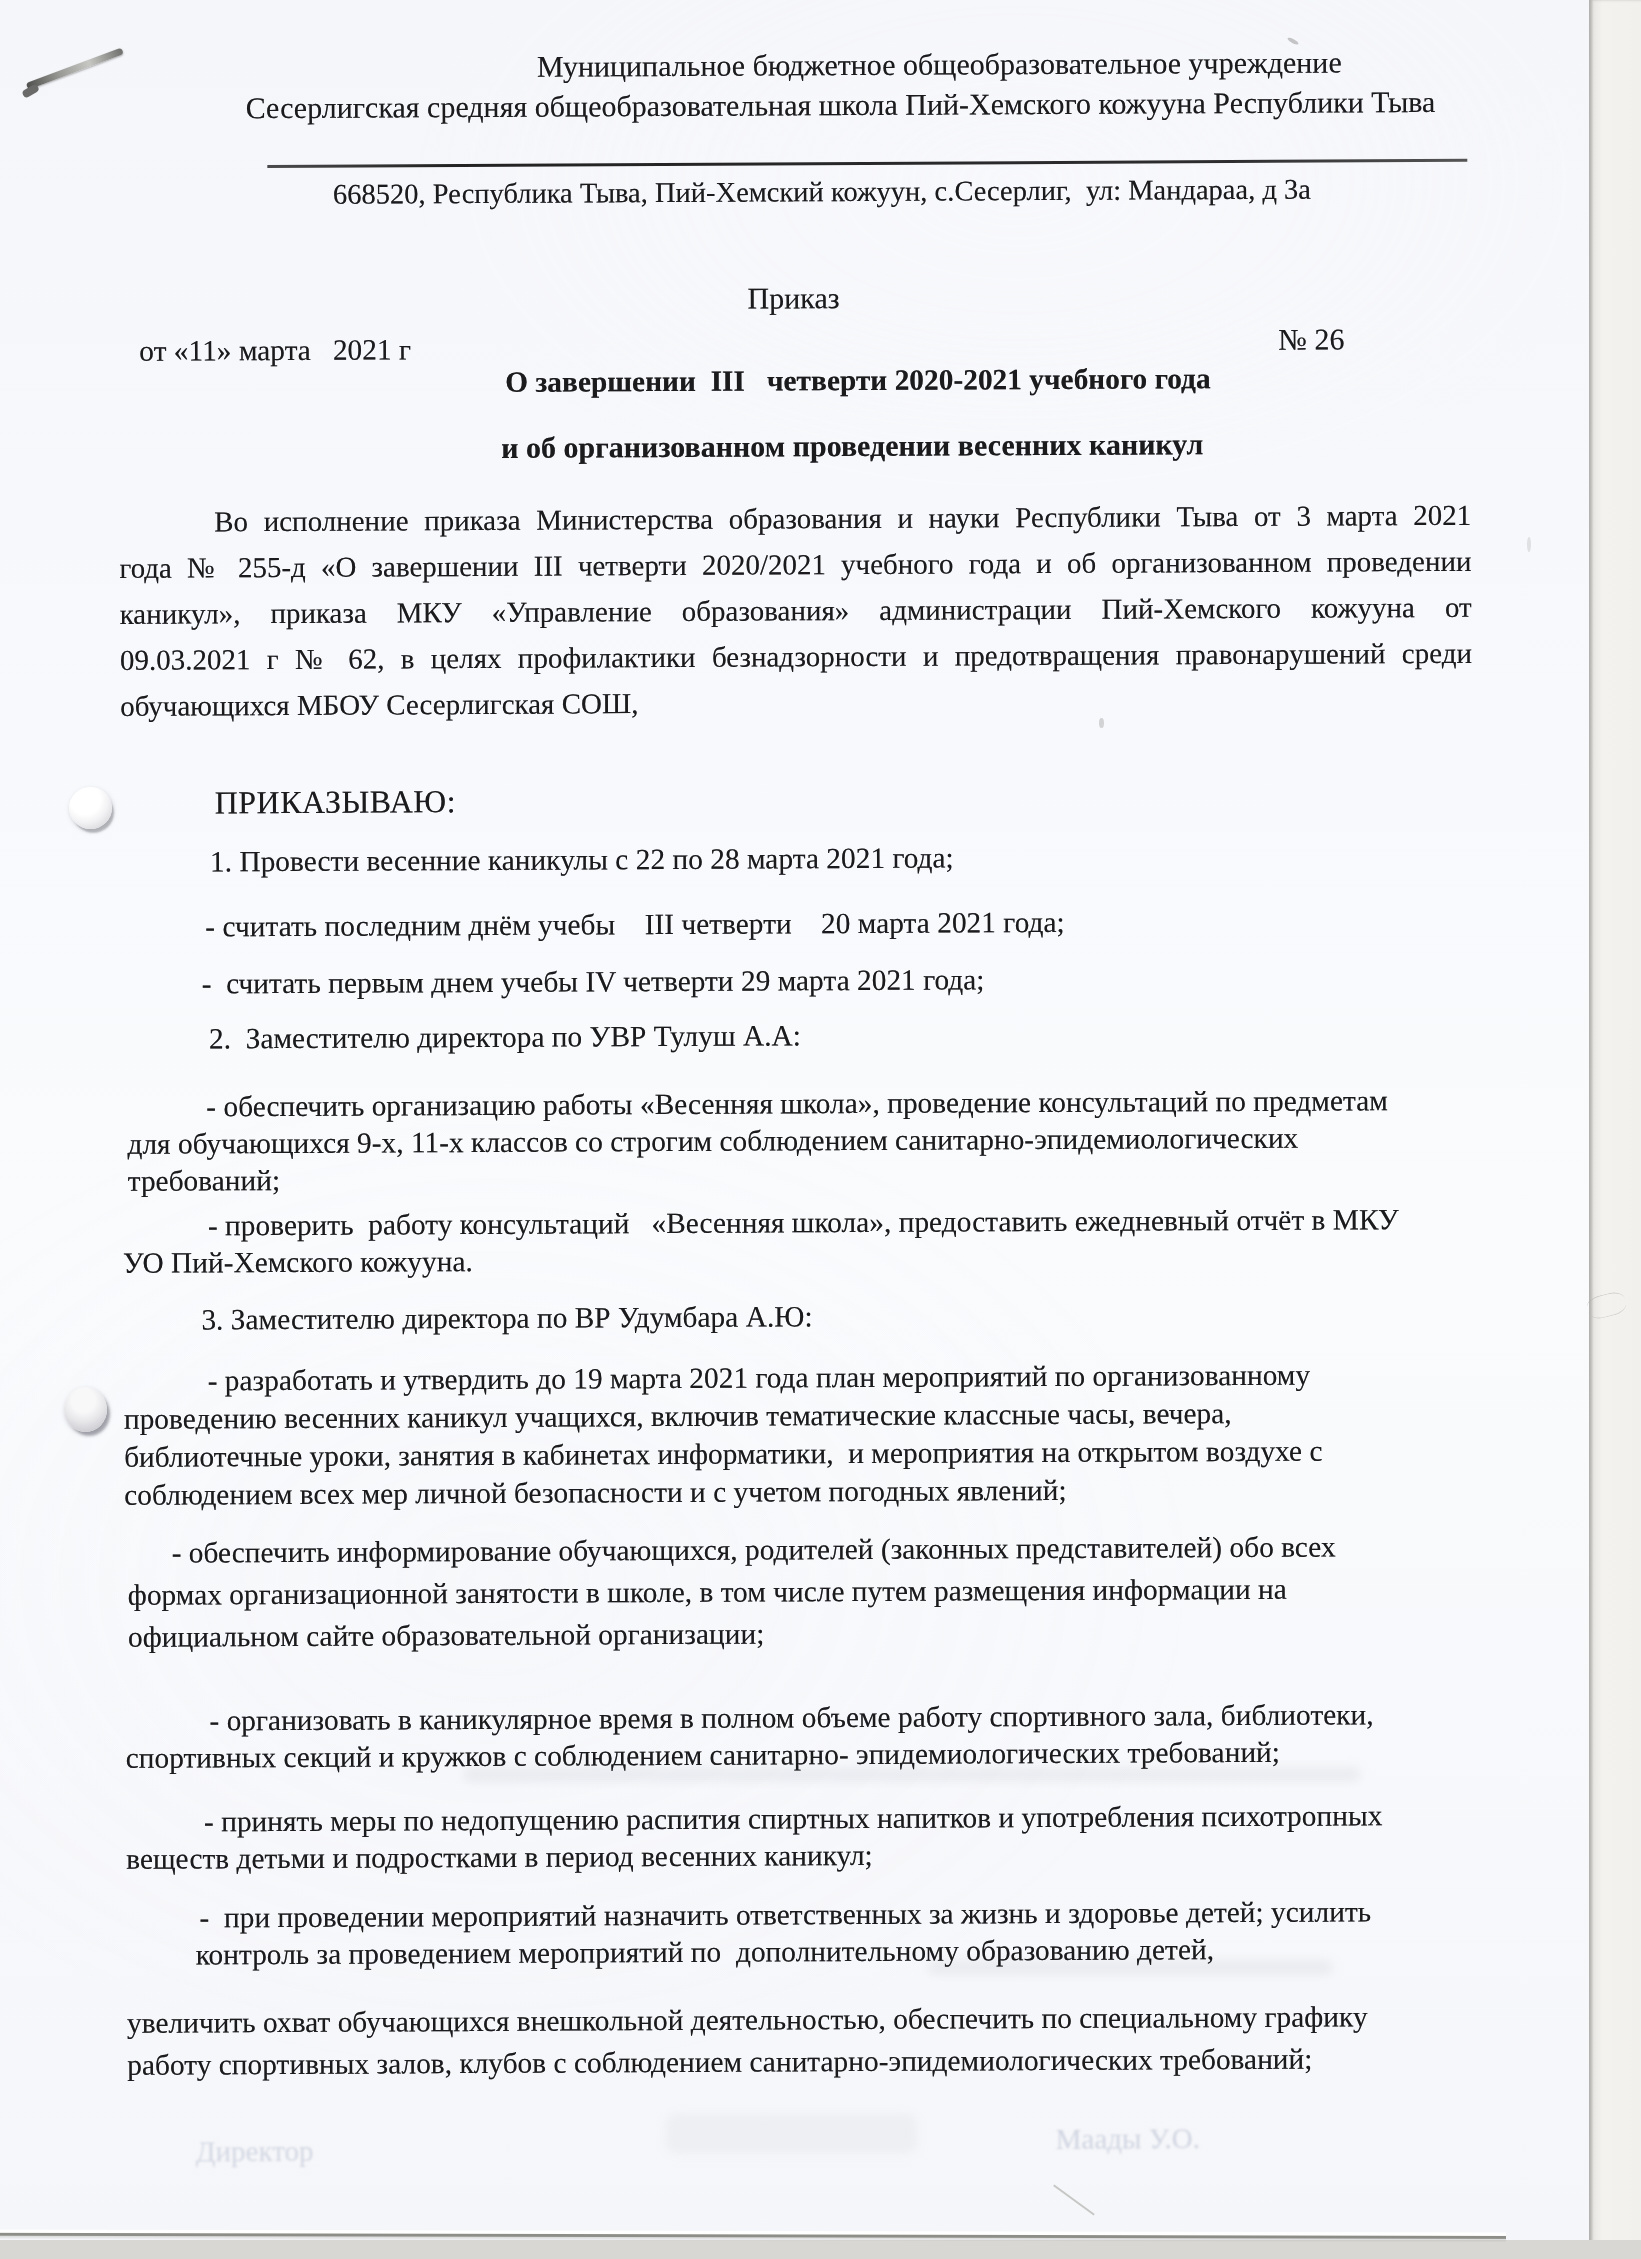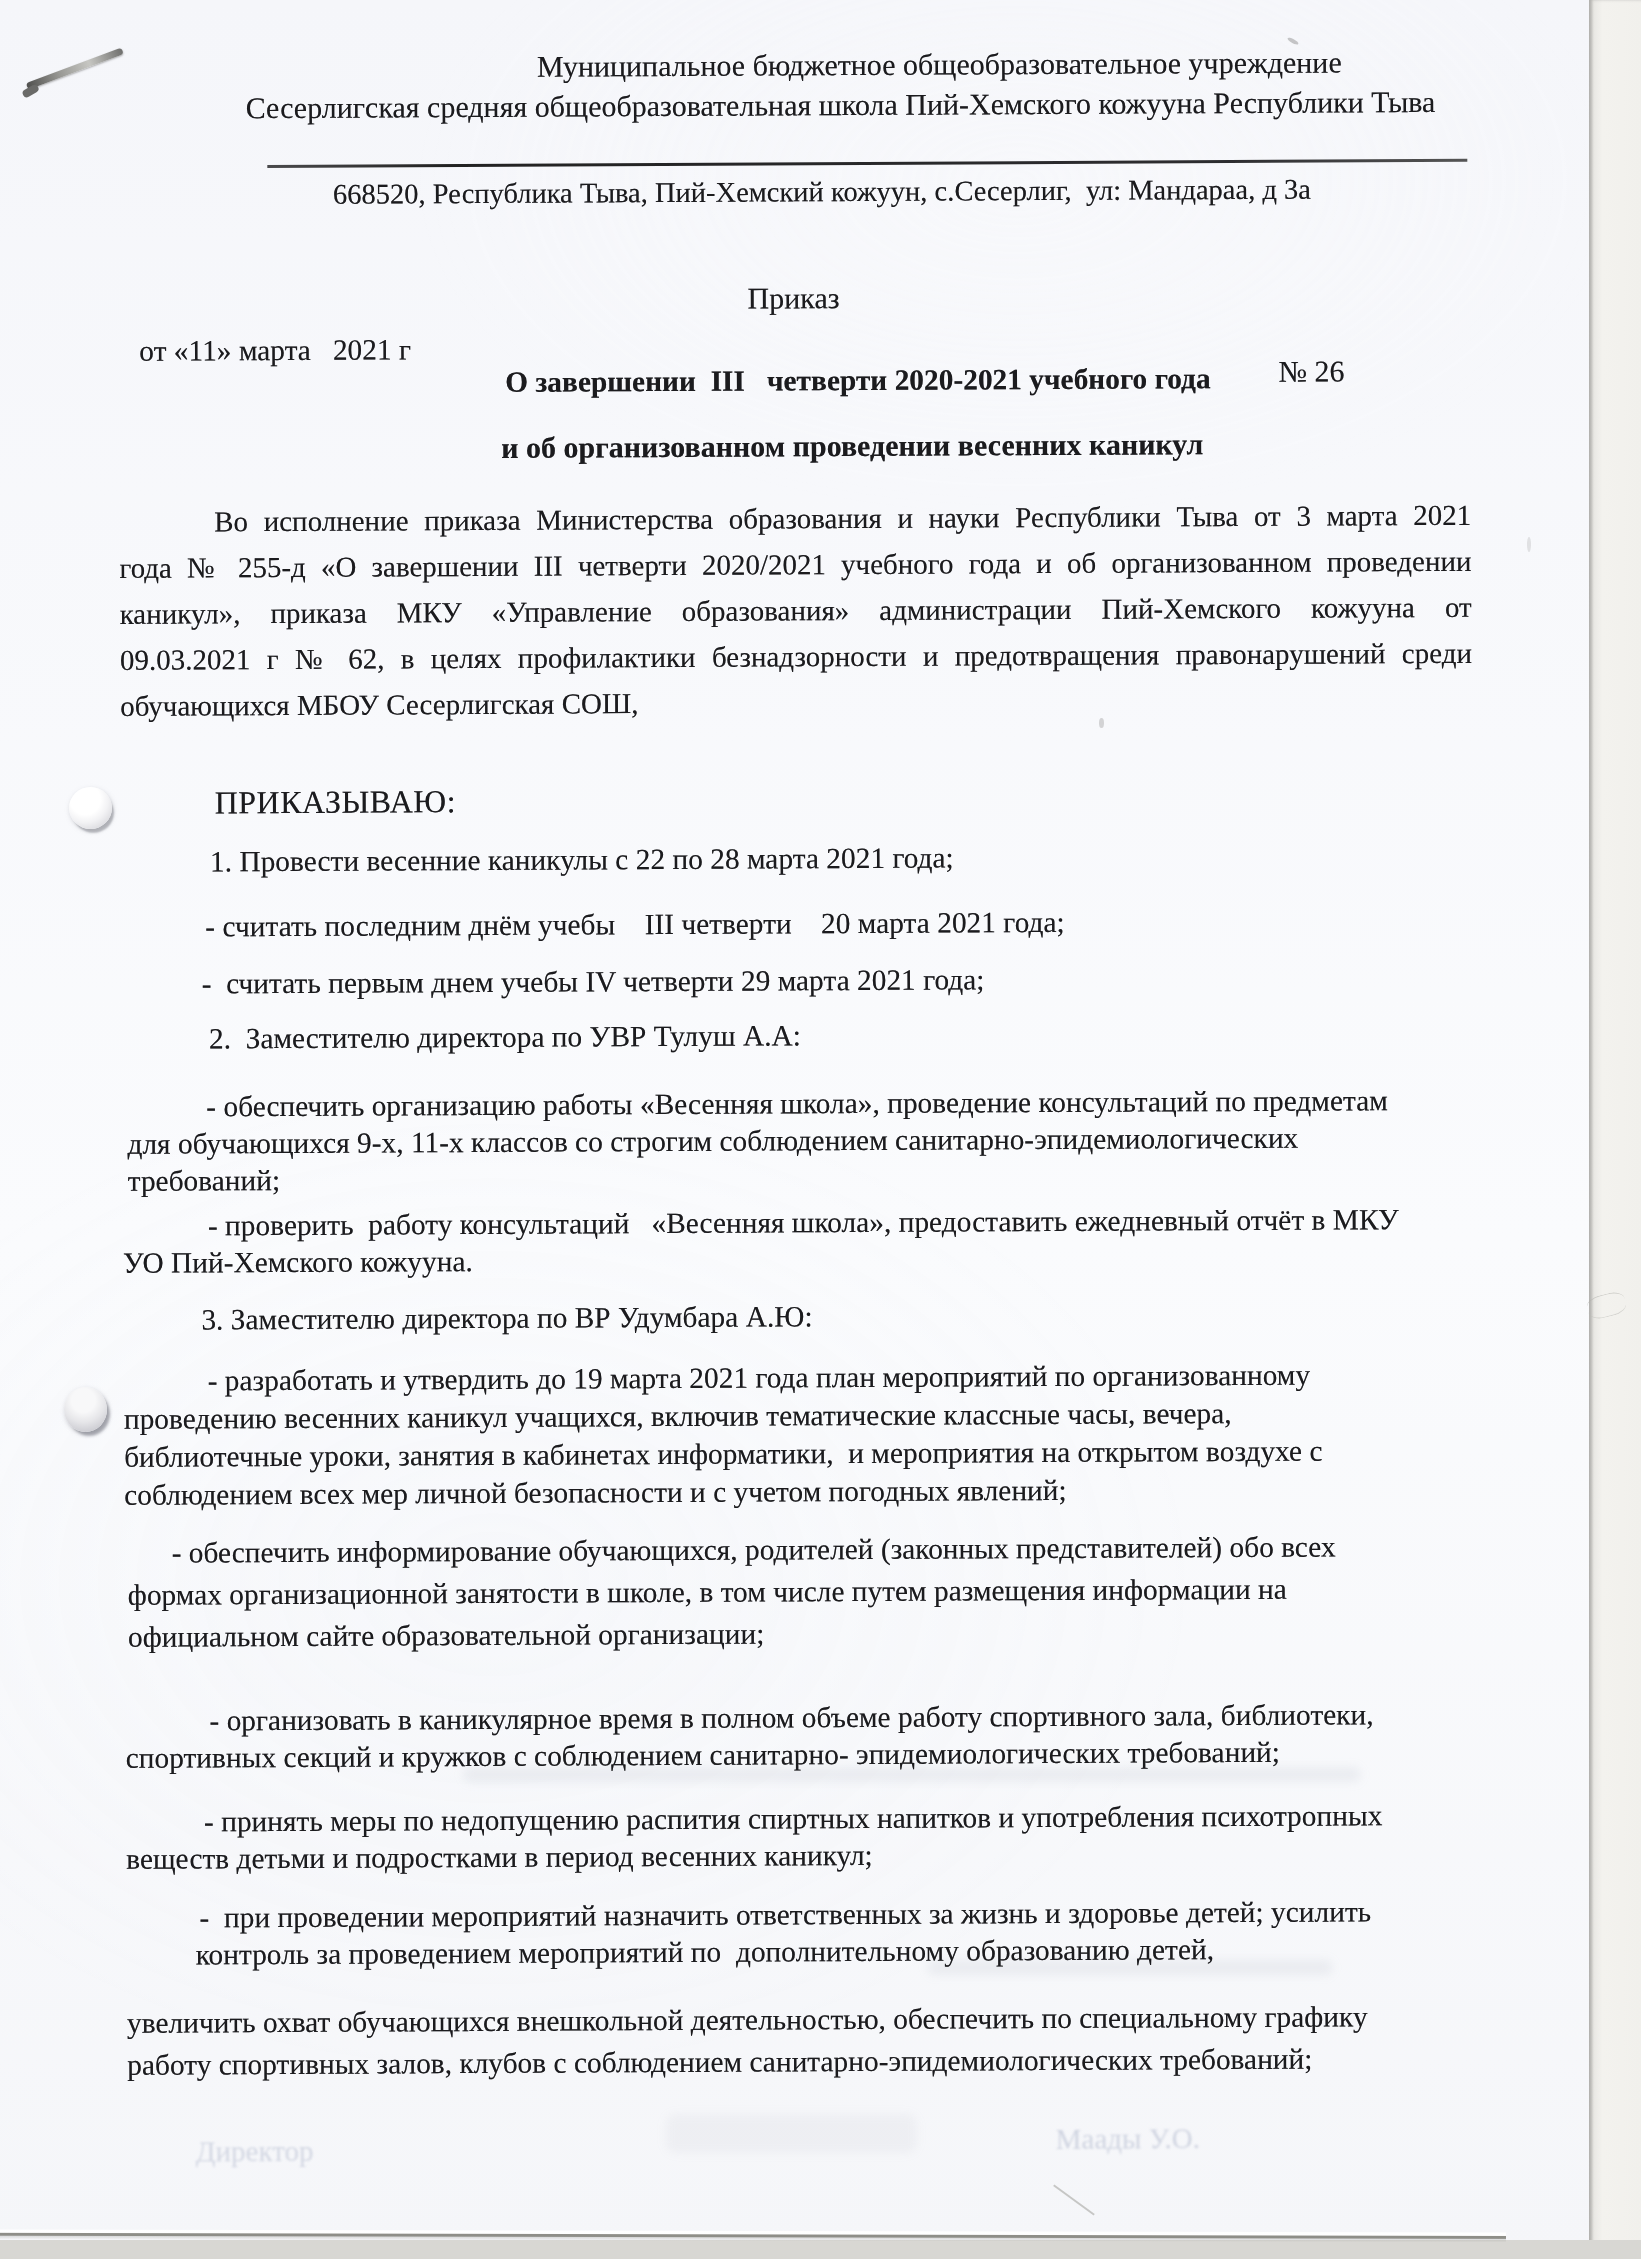--- a/index.html
+++ b/index.html
@@ -76,21 +76,21 @@
   .lines .line:first-child { margin-left:var(--fl,0px); }
 
   #hdr1     { top:52px;  left:116px; width:1361px; padding-left:147px; text-align:center; font-size:30px; }
   #hdr2     { top:92px;  left:116px; width:1361px; padding-left:48px;  text-align:center; font-size:30px; }
   #rule     { top:166px; left:271px; width:1200px; height:2.9px;
               background:linear-gradient(90deg,#4a4a4c,#222 15%,#2d2d30 80%,#555); }
   #address  { top:180px; left:116px; width:1361px; padding-left:29px; text-align:center; font-size:28.5px; white-space:pre; }
 
   #doc-type   { top:285px; left:116px; width:1361px; padding-right:46px; text-align:center; font-size:30px; }
   #date-line  { top:335px; left:142px; font-size:29.4px; white-space:pre; }
-  #doc-number { top:329px; left:1281px; font-size:30px; white-space:pre;margin-top:32px; }
+  #doc-number { top:329px; left:1281px; font-size:30px; white-space:pre; }
   #subject1   { top:368px; left:116px; width:1361px; padding-left:64px; text-align:center; font-weight:700; font-size:29.4px; white-space:pre; }
   #subject2   { top:433px; left:116px; width:1361px; padding-left:58px; text-align:center; font-weight:700; font-size:30px; white-space:pre; }
 
   #preamble { top:499px; left:121px; width:1352px; font-size:29px; line-height:46px; }
   #preamble .line { white-space:normal; text-align:justify; text-align-last:justify; }
   #preamble .line:last-child { text-align:left; text-align-last:left; }
   #preamble.lines { --fl:95px; }
 
   #resolution { top:785px; left:215px; font-size:32px; letter-spacing:0.5px; }
 

